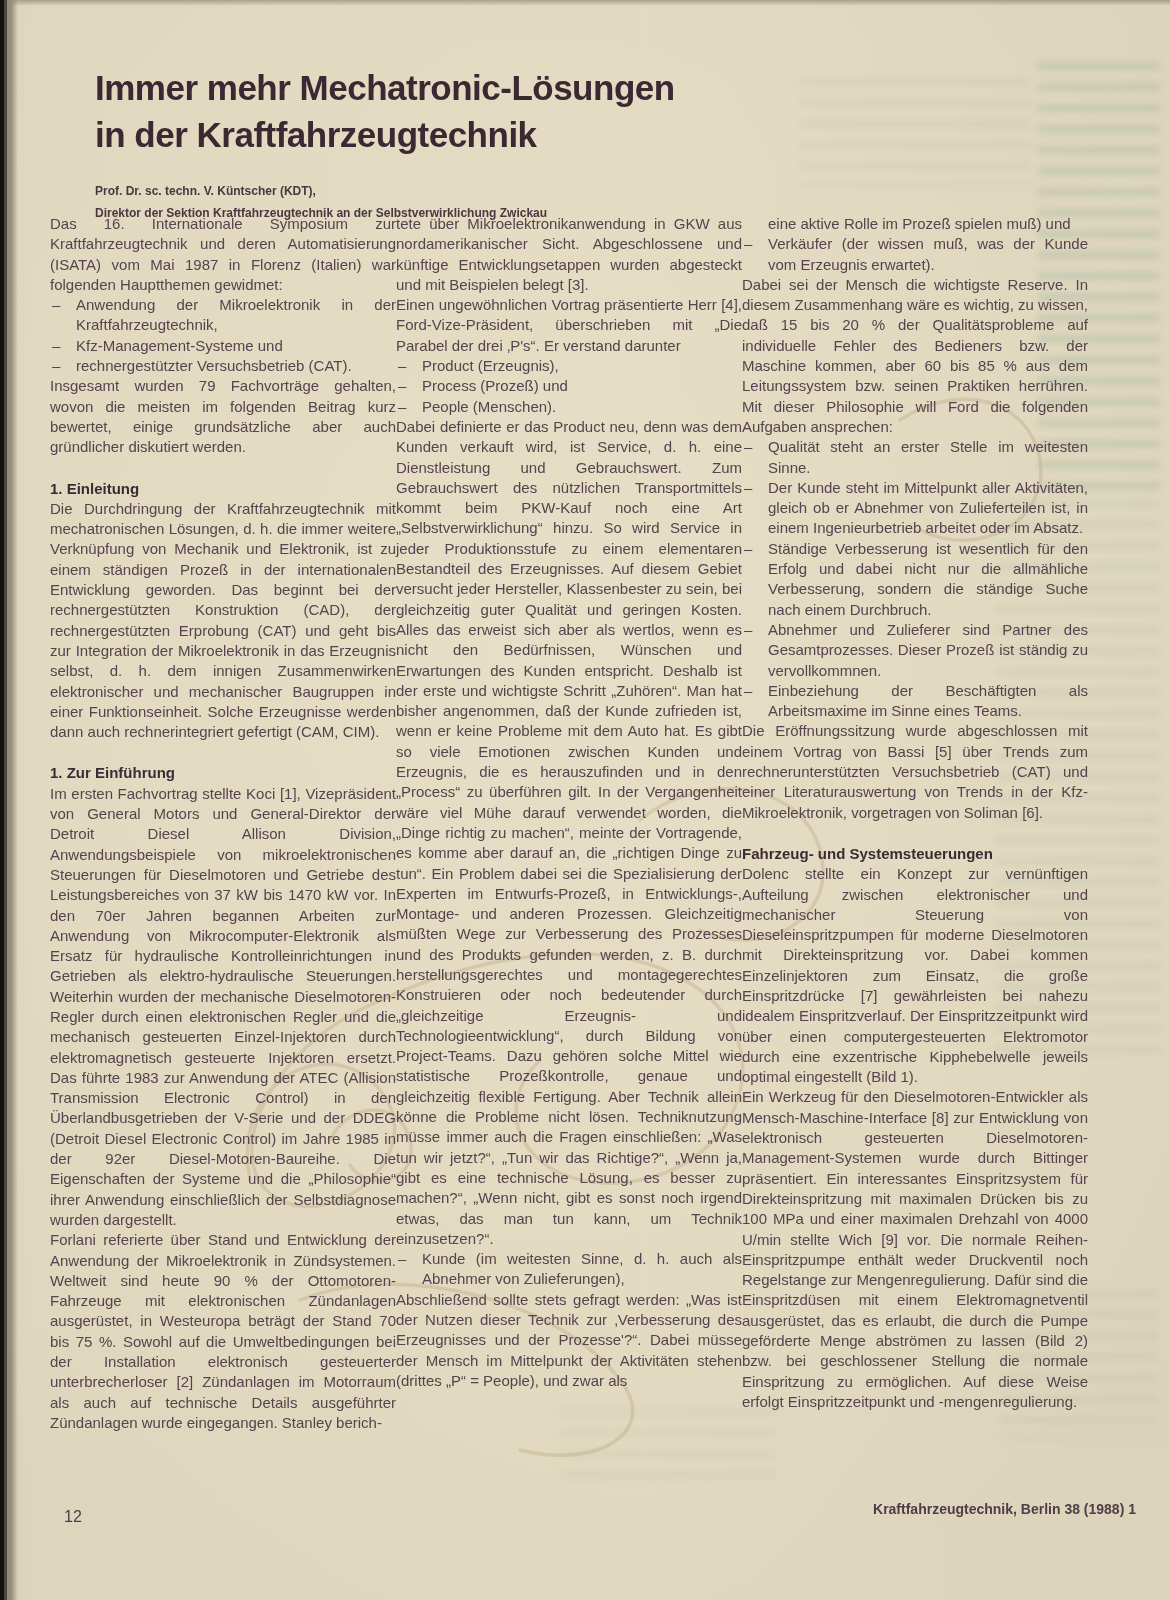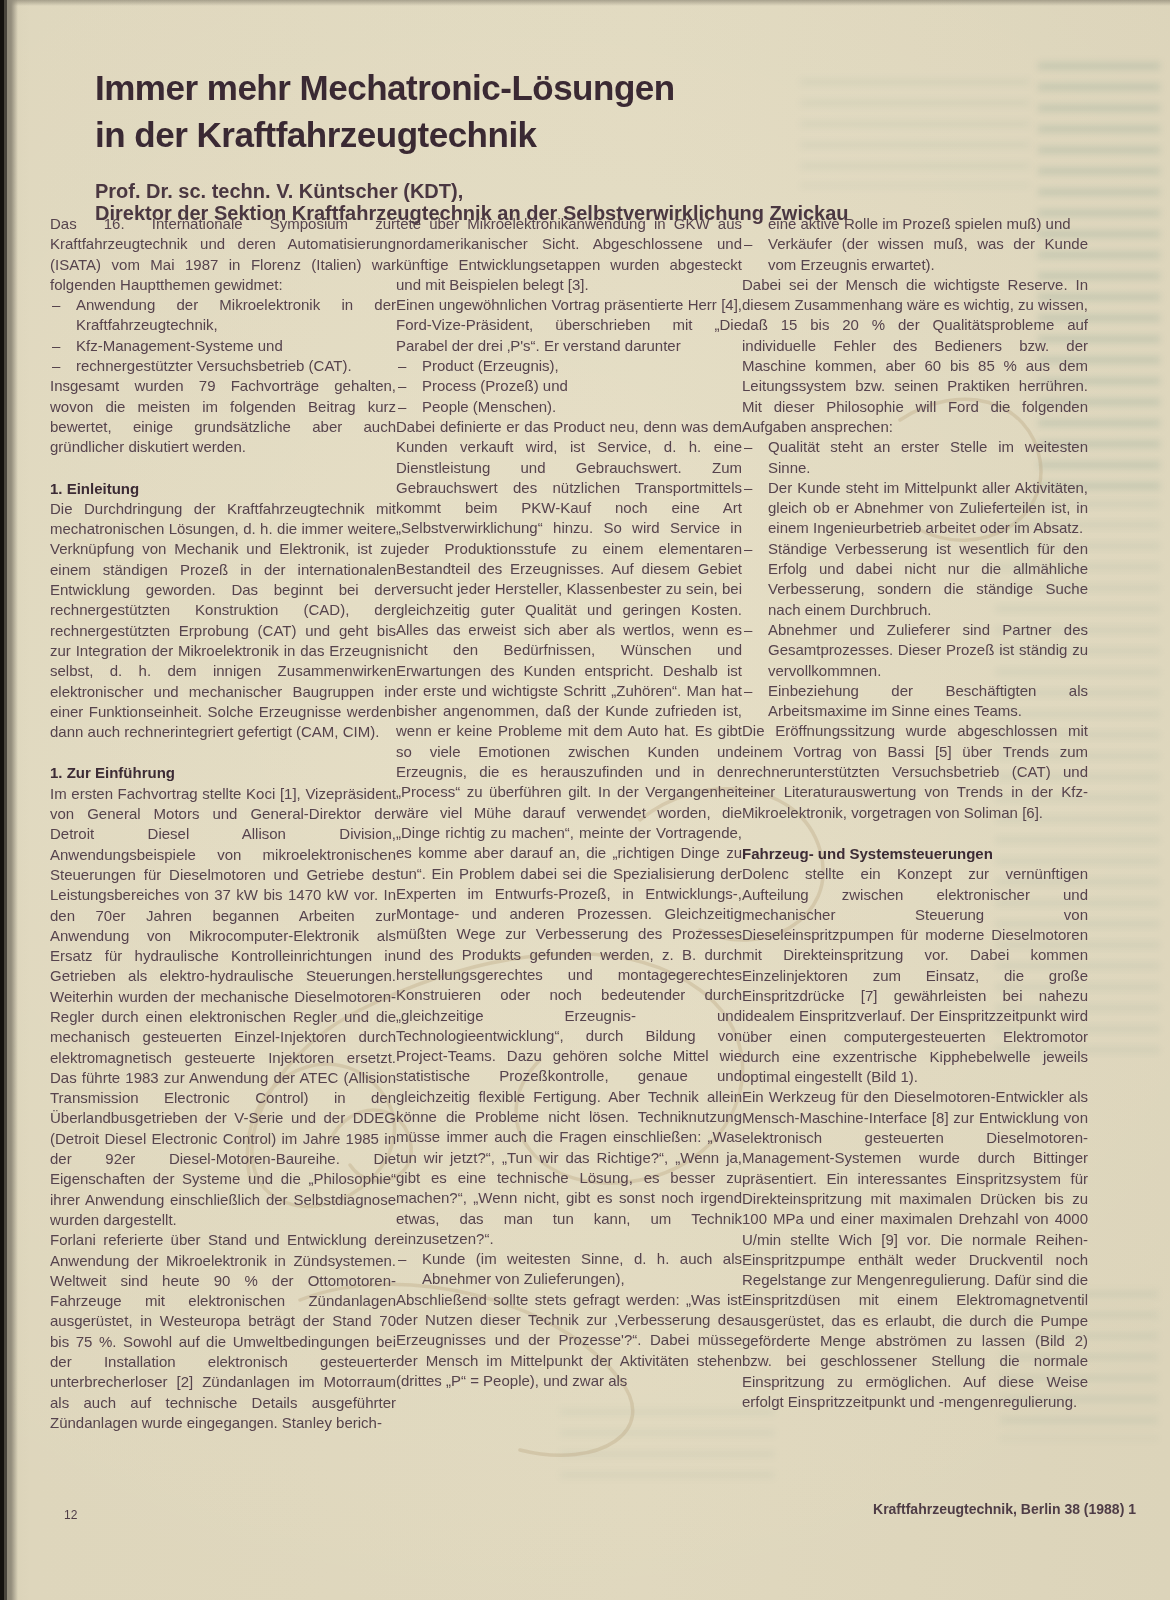--- a/index.html
+++ b/index.html
@@ -35,37 +35,37 @@
   .bleed.b4{left:800px;top:78px;width:230px;height:110px;opacity:.4;}
   .bleed.b5{left:560px;top:1408px;width:215px;height:78px;opacity:.35;}
   
   .watermark{position:absolute;left:0;top:0;pointer-events:none;}
 
   .masthead{position:absolute;left:62px;top:64px;width:900px;margin-left:33px;}
   .title{
     font-size:35px;line-height:47px;font-weight:700;color:#3a2933;
     letter-spacing:-.5px;
   }
-  .byline{margin-top:22px;font-size:20px;line-height:22px;font-weight:700;color:#4a3741;}
+  .byline{margin-top:22px;font-size:12px;line-height:22px;font-weight:700;color:#4a3741;}
 
   .columns{
     position:absolute;left:50px;top:214px;width:1073px;height:1295px;
     display:flex;
   }
   .col{width:346px;flex:0 0 346px;}
   .blk{color:#56434d;font-size:15px;line-height:20.3px;text-align:justify;}
   .blk.p{margin:0;}
   .blk.h{font-weight:700;color:#3c2b35;margin-top:21px;text-align:left;}
   .blk.h:first-child{margin-top:0;}
   .blk.li{position:relative;padding-left:26px;}
   .blk.li::before{content:"–";position:absolute;left:2px;top:0;}
   .blk.lic{padding-left:26px;}
 
   .footer-pageno{
-    position:absolute;left:64px;top:1508px;font-size:12px;color:#4e3c46;
+    position:absolute;left:64px;top:1508px;font-size:16px;color:#4e3c46;
   }
   .footer-journal{
     position:absolute;right:34px;top:1501px;font-size:14px;color:#4e3c46;font-weight:700;
   }
 </style>
 </head>
 <body>
 
 <div class="page">
   <div class="edge-top"></div>

